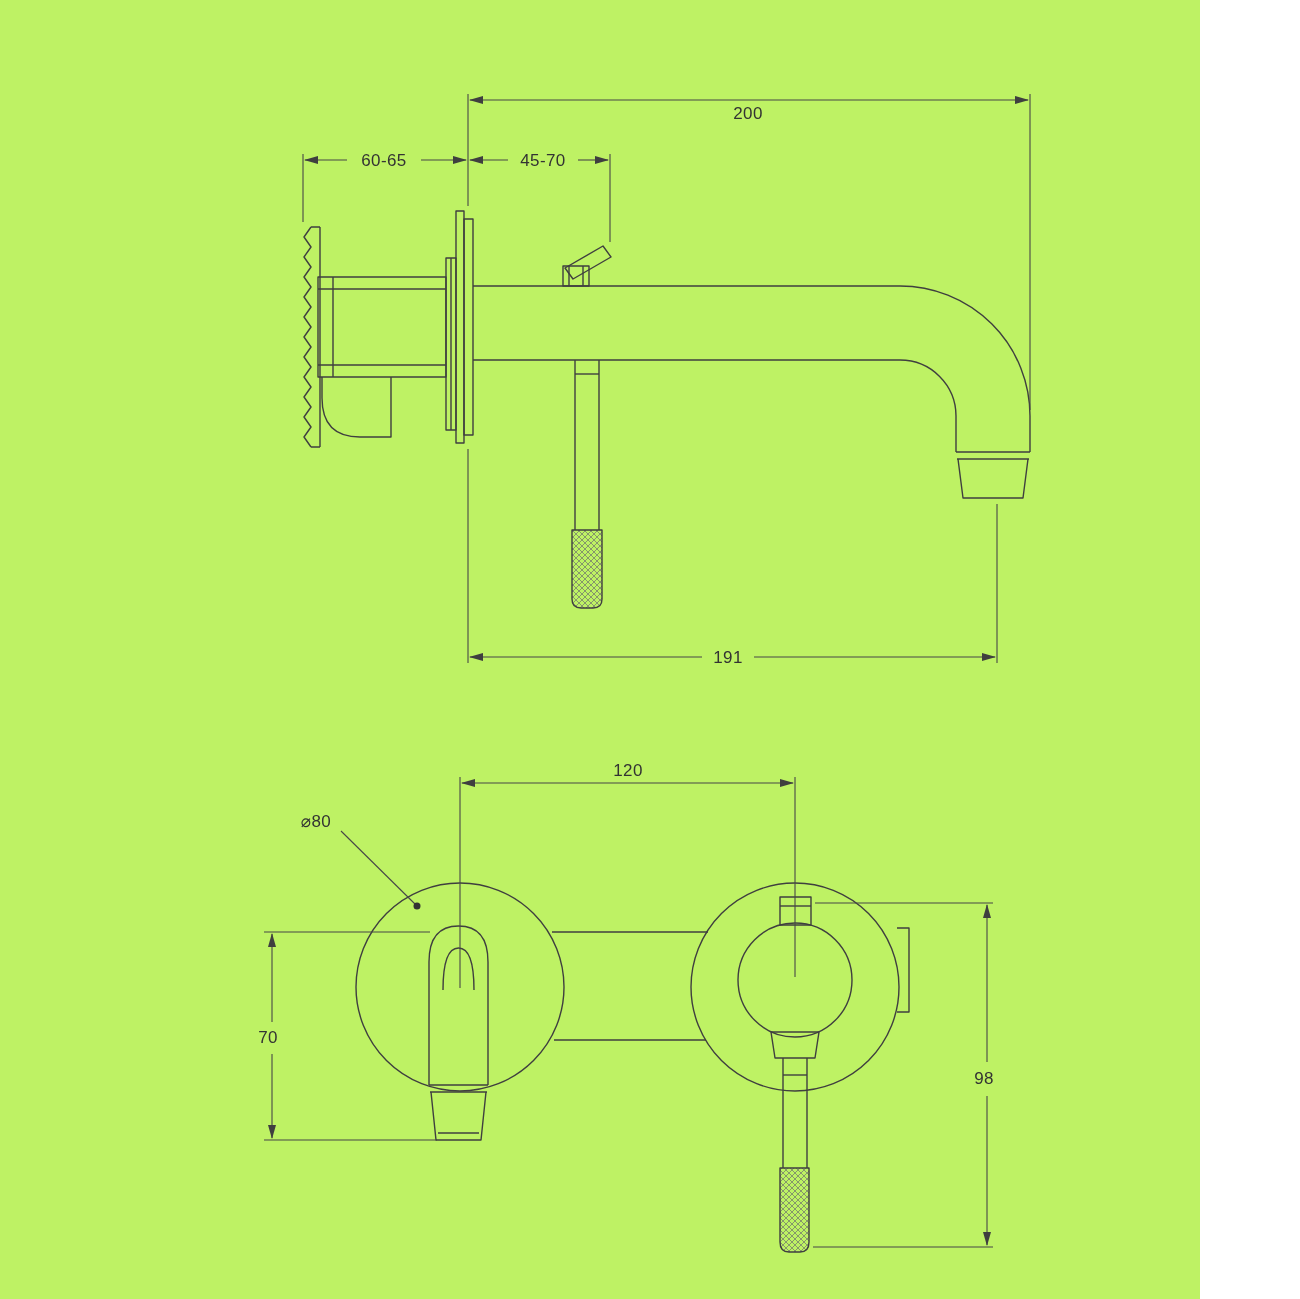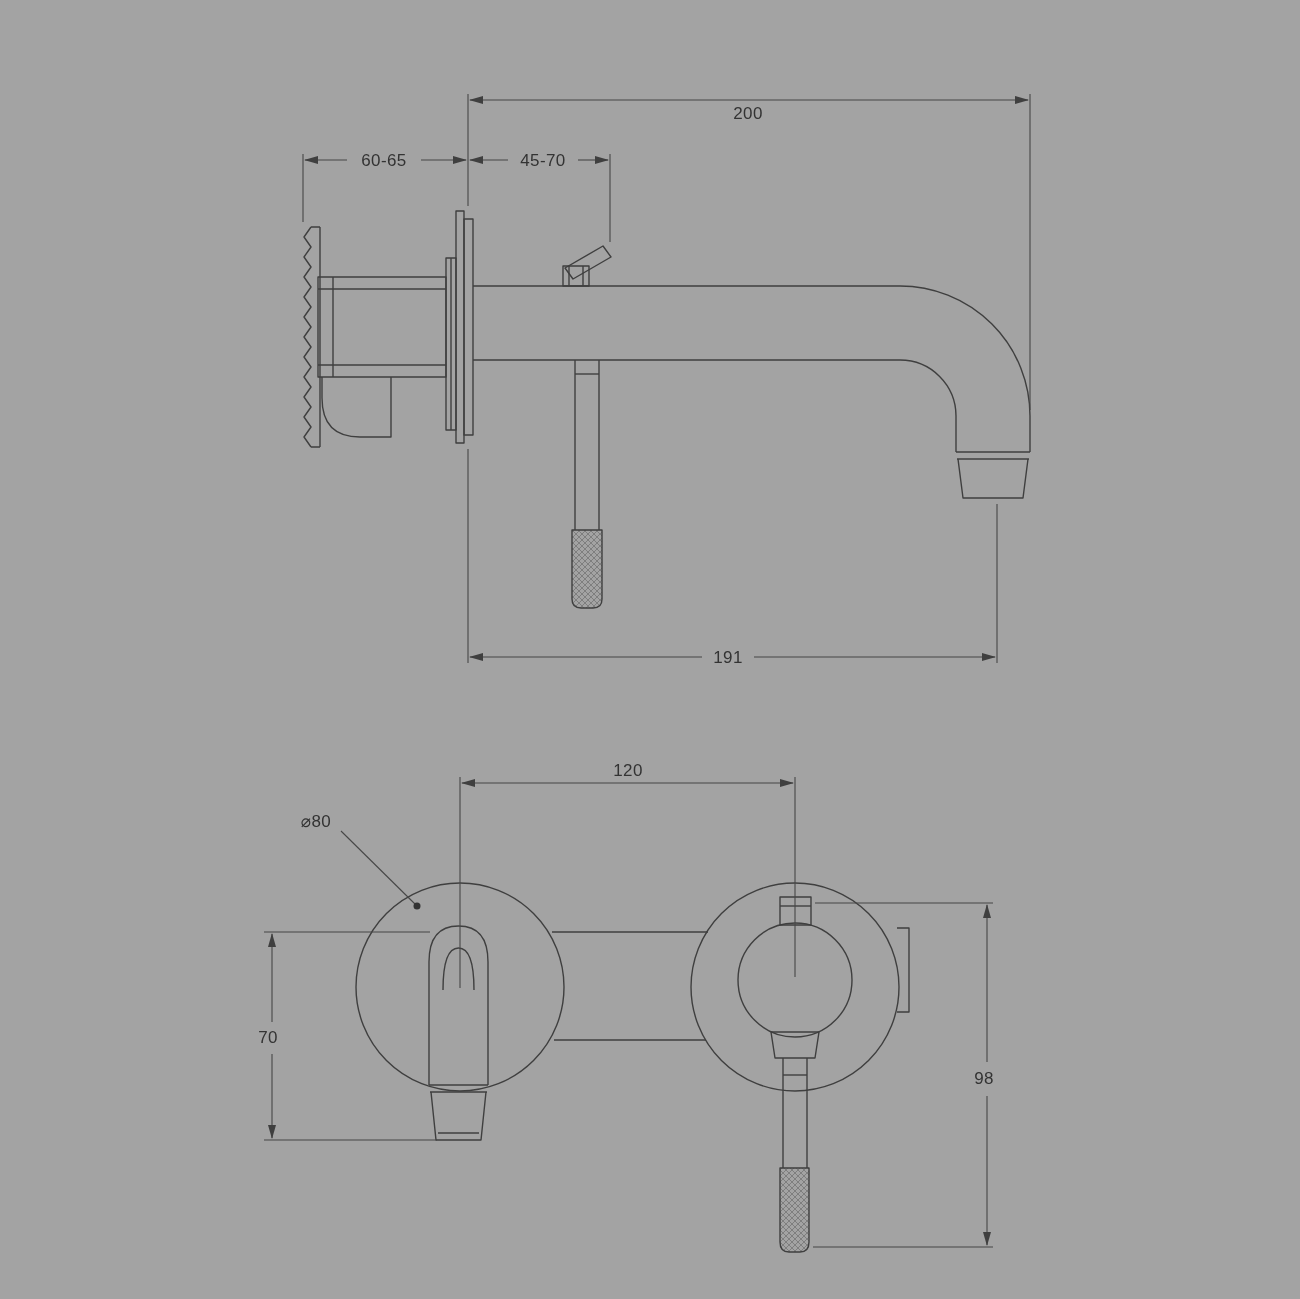--- a/index.html
+++ b/index.html
@@ -1,20 +1,20 @@
 <!DOCTYPE html>
 <html><head>
 <meta charset="utf-8">
 <style>
   html, body { margin: 0; padding: 0; background: #ffffff; }
   .sheet {
     position: relative;
-    width: 1300px;
+    width: 1200px;
     height: 1299px;
-    background: #a3a3a3;
+    background: #bef264;
     font-family: "Liberation Sans", sans-serif;
   }
   svg { display: block; }
   text {
     font-family: "Liberation Sans", sans-serif;
     letter-spacing: 0.4px;
   }
 </style>
 </head>
 <body>

